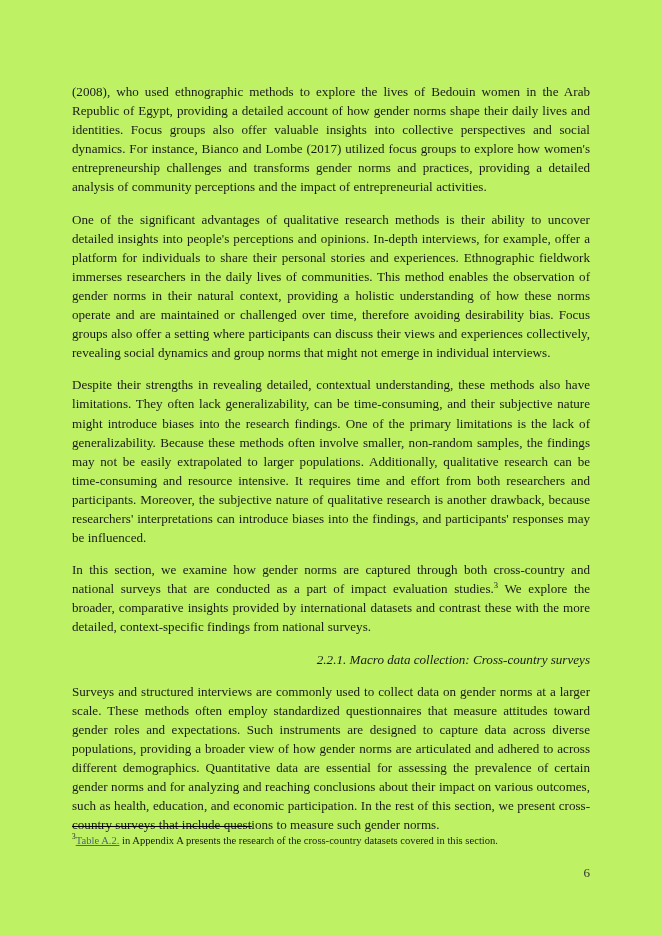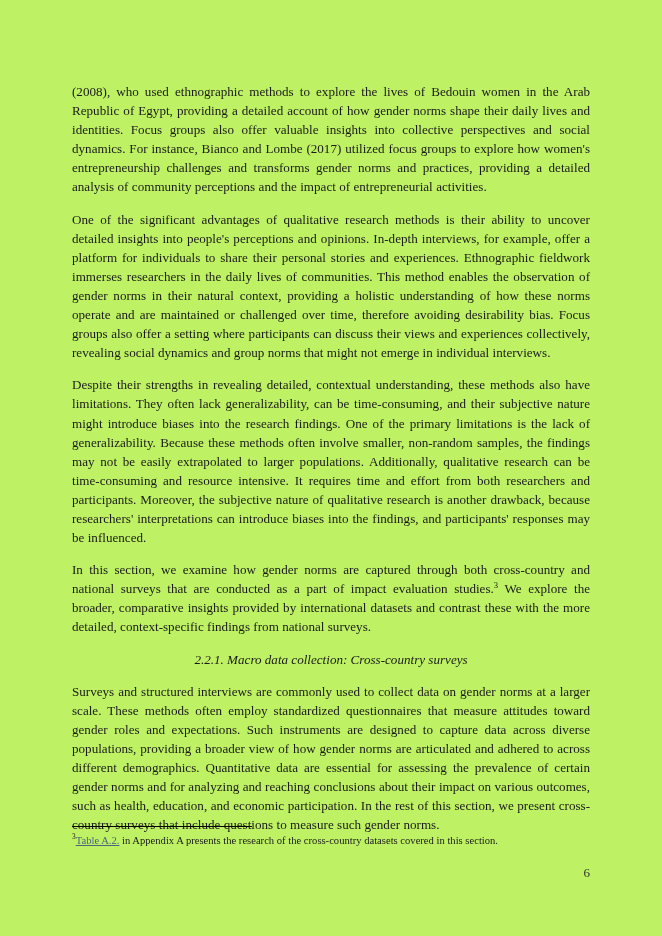--- a/index.html
+++ b/index.html
@@ -47,21 +47,21 @@
     font-weight: normal;
     font-style: normal;
     text-align: left;
   }
   h3.subsection-heading {
     margin: 0 0 13px 0;
     font-size: 13.1px;
     line-height: 19.1px;
     font-weight: normal;
     font-style: italic;
-    text-align: center;
+    text-align: right;
   }
   .gap-before-heading { margin-top: 22px; }
   sup.fn-ref {
     font-size: 8.6px;
     vertical-align: super;
     line-height: 0;
   }
   .footnote-area {
     position: absolute;
     left: 72px;

